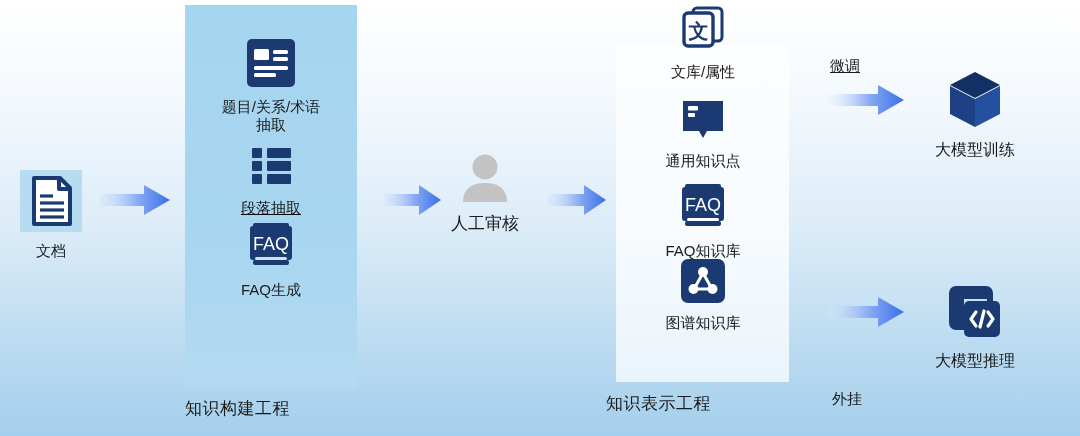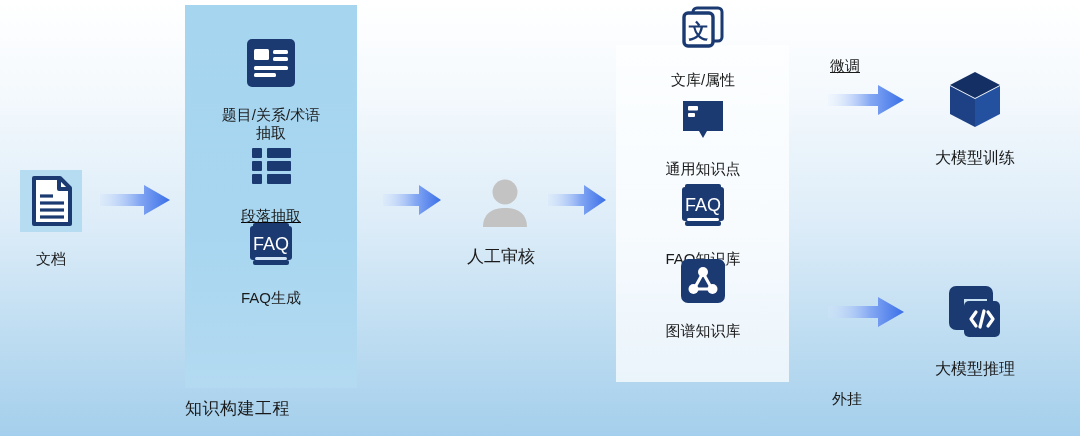--- a/index.html
+++ b/index.html
@@ -55,21 +55,21 @@
     position: absolute;
     display: flex;
     flex-direction: column;
     align-items: center;
     text-align: center;
   }
   .node-label {
     font-size: 15px;
     color: #1b1b1b;
     line-height: 1.22;
-    margin-top: 14px;
+    margin-top: 6px;
     white-space: pre-line;
   }
   .ico { display: block; }
 
   
   .arrow {
     position: absolute;
   }
 
   .side-label {
@@ -169,21 +169,21 @@
         <linearGradient id="ag2" x1="0" y1="0" x2="1" y2="0">
           <stop offset="0%" stop-color="#cfe0fb" stop-opacity="0.25"></stop>
           <stop offset="55%" stop-color="#86a9f3"></stop>
           <stop offset="100%" stop-color="#3a6fe8"></stop>
         </linearGradient>
       </defs>
       <path d="M0 11 H36 V2 L58 17 L36 32 V23 H0 Z" fill="url(#ag2)"></path>
     </svg>
   </div>
 
-  <div class="node" style="left:435px; top:177px; width:100px;align-items:flex-end;">
+  <div class="node" style="left:435px; top:152px; width:100px;">
     <span class="ico">
       <svg width="60" height="52" viewBox="0 0 60 52">
         <circle cx="30" cy="15" r="12.5" fill="#c3c3c3"></circle>
         <path d="M8 50 C8 36 18 31 30 31 C42 31 52 36 52 50 Z" fill="#c3c3c3"></path>
       </svg>
     </span>
     <span class="node-label" style="font-size:17px;">人工审核</span>
   </div>
 
   <div class="arrow" style="left:548px; top:183px;">
@@ -244,20 +244,21 @@
           <line x1="14" y1="31" x2="32" y2="31"></line>
         </g>
         <circle cx="23" cy="14" r="5" fill="#ffffff"></circle>
         <circle cx="13.5" cy="31" r="5" fill="#ffffff"></circle>
         <circle cx="32.5" cy="31" r="5" fill="#ffffff"></circle>
       </svg>
     </span>
     <span class="node-label">图谱知识库</span>
   </div>
 
+  <div class="panel-caption" id="caption-representation">知识表示工程</div>
 
   <div class="side-label" style="left:830px; top:57px;text-decoration:underline;">微调</div>
 
   <div class="arrow" style="left:828px; top:83px;">
     <svg width="78" height="34" viewBox="0 0 78 34">
       <defs>
         <linearGradient id="ag4" x1="0" y1="0" x2="1" y2="0">
           <stop offset="0%" stop-color="#e3edfd" stop-opacity="0.2"></stop>
           <stop offset="55%" stop-color="#86a9f3"></stop>
           <stop offset="100%" stop-color="#3a6fe8"></stop>

